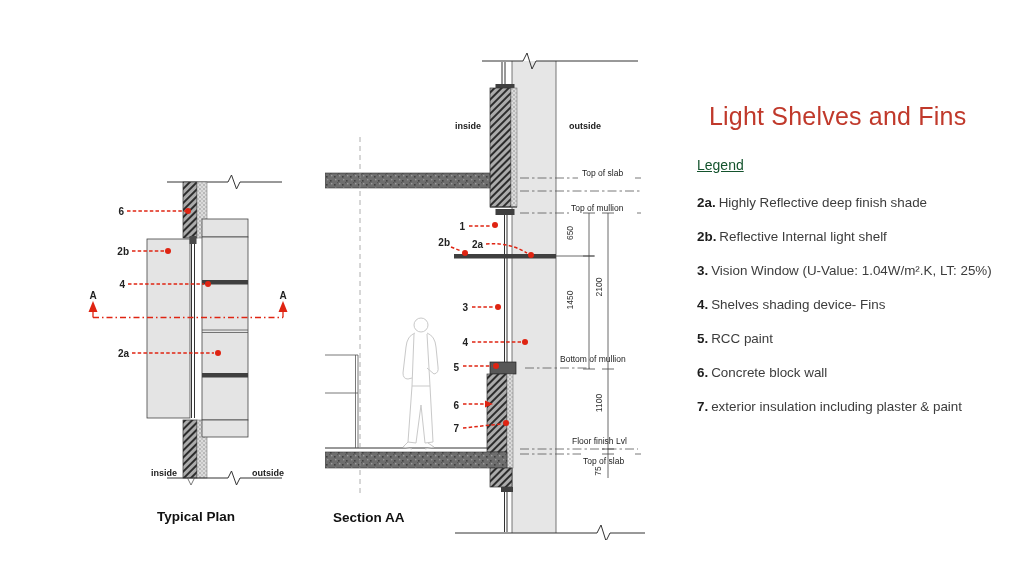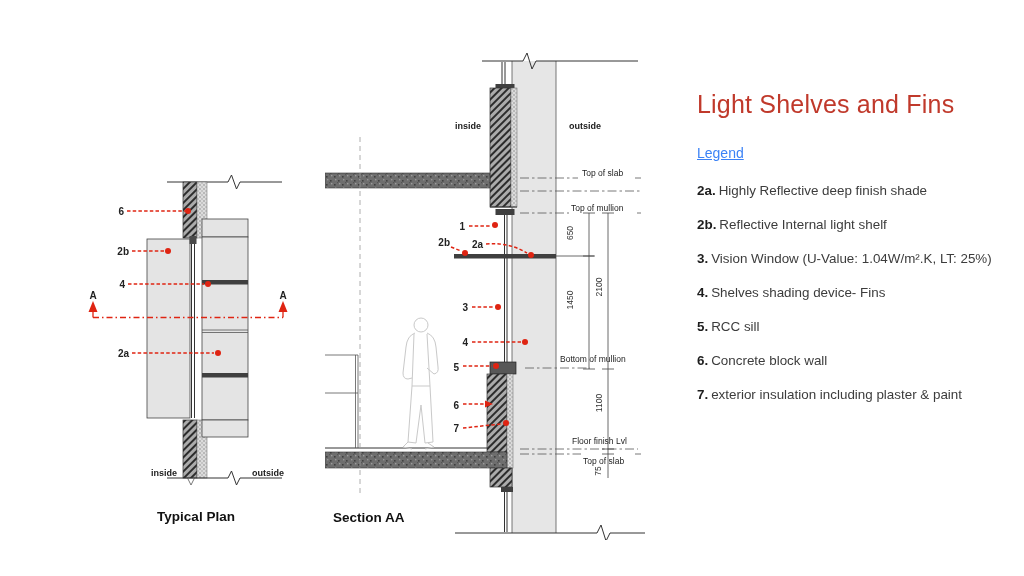--- a/index.html
+++ b/index.html
@@ -3,22 +3,22 @@
 <meta charset="utf-8">
 <style>
   html,body{margin:0;padding:0;background:#fff;}
   .canvas{position:relative;width:1024px;height:576px;background:#ffffff;overflow:hidden;
           font-family:"Liberation Sans",sans-serif;}
   svg text{fill:#222;font-family:"Liberation Sans",sans-serif;}
   .drawing{position:absolute;}
   #plan-svg{left:55px;top:160px;}
   #section-svg{left:325px;top:30px;}
   .right-col{position:absolute;left:697px;top:90px;width:320px;}
-  .title{margin:0;font-size:25px;font-weight:400;letter-spacing:.2px;color:#c0392b;line-height:1.15;}
-  .legend-heading{margin:26px 0 21px;font-size:14px;color:#3b82f6;text-decoration:underline;}
+  .title{margin:12px;font-size:25px;font-weight:400;letter-spacing:.2px;color:#c0392b;line-height:1.15;}
+  .legend-heading{margin:26px 0 21px;font-size:14px;color:#14532d;text-decoration:underline;}
   .legend-item{margin-bottom:16px;font-size:13.4px;line-height:18px;color:#3c3c3c;}
   .legend-item .num{font-weight:bold;color:#1d1d1d;margin-right:3px;}
   .callout-num{font-weight:bold;font-size:10px;}
   .lvl-label{font-size:8.5px;fill:#1c1c1c;}
   .dim-label{font-size:8.5px;fill:#333;}
   .io-label{font-weight:bold;font-size:9px;fill:#1c1c1c;}
   .caption{font-weight:bold;font-size:13.5px;fill:#111;}
   .red-dash{stroke:#df2412;stroke-width:1.5;stroke-dasharray:3.5 2.2;fill:none;}
   .red-dashdot{stroke:#df2412;stroke-width:1.3;stroke-dasharray:6 3 1.5 3;fill:none;}
   .lvl-line{stroke:#555;stroke-width:.8;stroke-dasharray:9 3 2.5 3;fill:none;}
@@ -259,21 +259,21 @@
       <div class="legend-item">
         <span class="num">2b.</span><span class="txt">Reflective Internal light shelf</span>
       </div>
       <div class="legend-item">
         <span class="num">3.</span><span class="txt">Vision Window (U-Value: 1.04W/m².K, LT: 25%)</span>
       </div>
       <div class="legend-item">
         <span class="num">4.</span><span class="txt">Shelves shading device- Fins</span>
       </div>
       <div class="legend-item">
-        <span class="num">5.</span><span class="txt">RCC sill</span>
+        <span class="num">5.</span><span class="txt">RCC paint</span>
       </div>
       <div class="legend-item">
         <span class="num">6.</span><span class="txt">Concrete block wall</span>
       </div>
       <div class="legend-item">
         <span class="num">7.</span><span class="txt">exterior insulation including plaster &amp; paint</span>
       </div>
     </div>
   </div>
 

